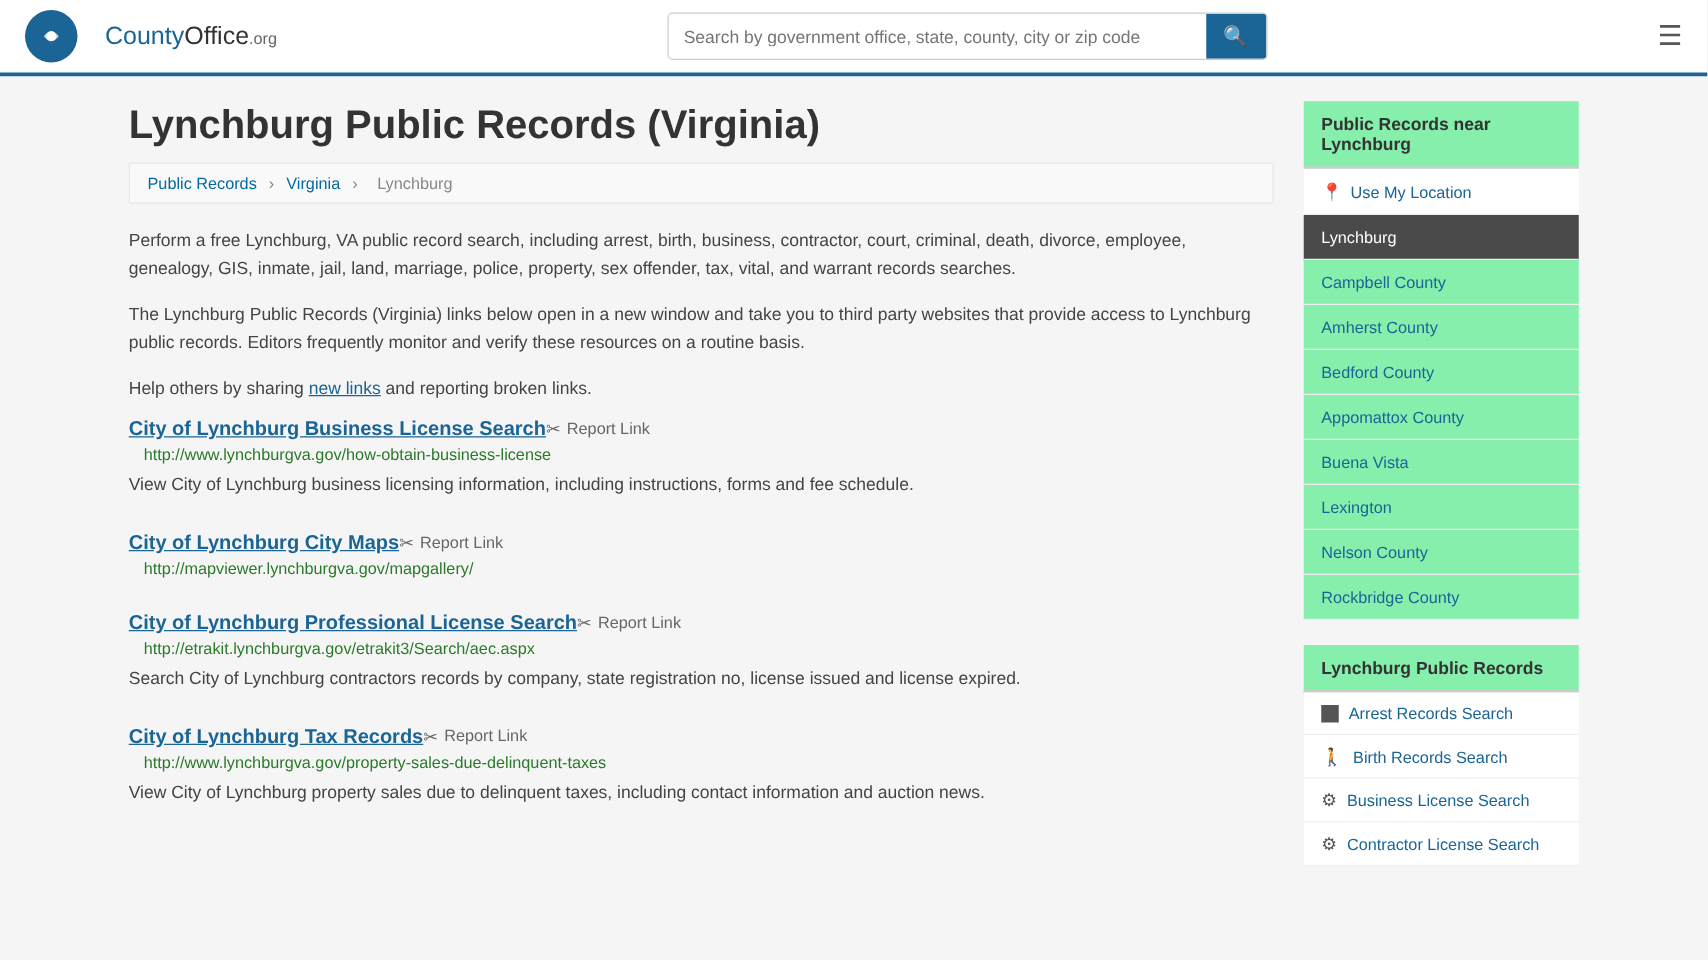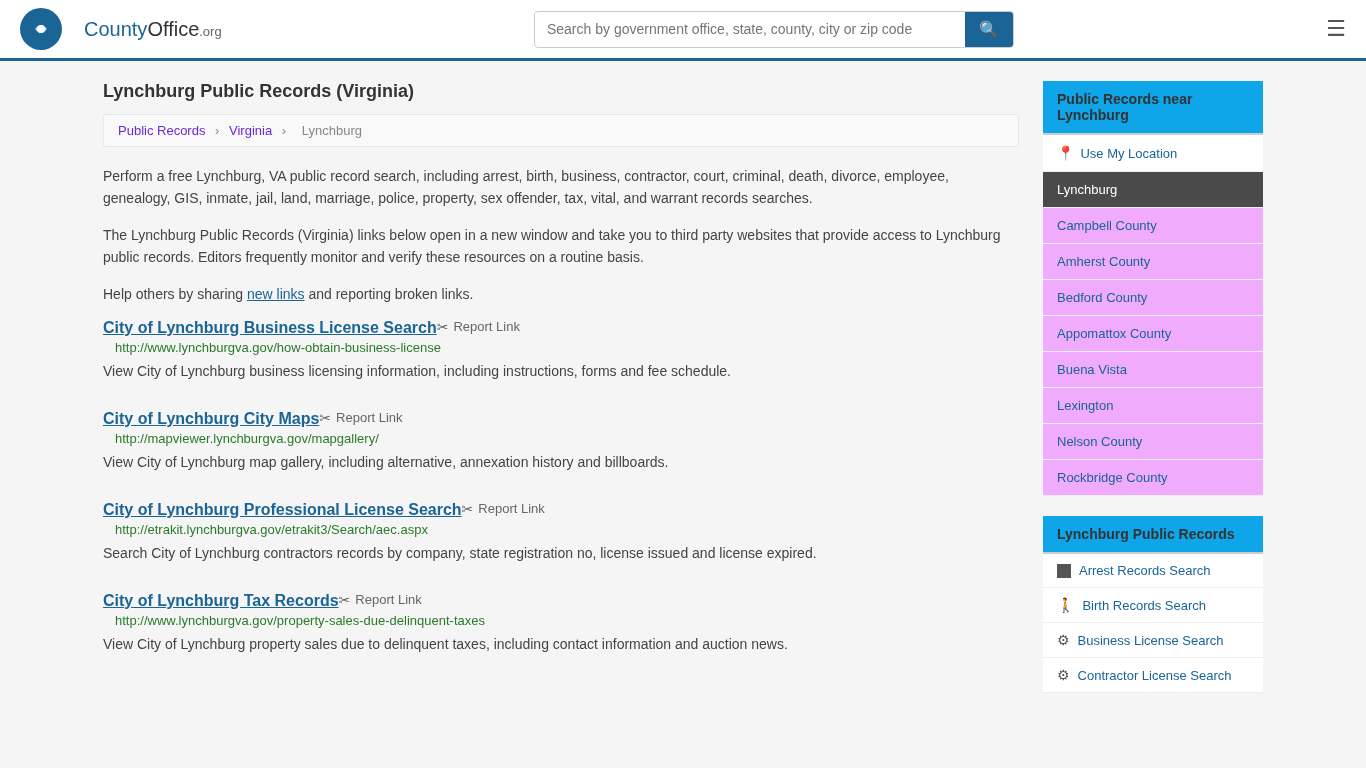--- a/index.html
+++ b/index.html
@@ -35,51 +35,51 @@
     .menu-btn {
       background: none; border: none; cursor: pointer; font-size: 22px; color: #555;
     }
 
     
     .container { max-width: 1200px; margin: 0 auto; padding: 20px; display: flex; gap: 24px; }
     .main-content { flex: 1; }
     .sidebar { width: 220px; flex-shrink: 0; }
 
     
-    .page-title { font-size: 18px; font-weight: bold; color: #333; margin-bottom: 12px; }
+    .page-title { font-size: 32px; font-weight: bold; color: #333; margin-bottom: 12px; }
 
     
     .breadcrumb {
       background: #f9f9f9; border: 1px solid #e8e8e8; padding: 8px 14px;
       margin-bottom: 18px; font-size: 13px; color: #555; border-radius: 2px;
     }
-    .breadcrumb a { color: #6d28d9; text-decoration: none; }
+    .breadcrumb a { color: #0369a1; text-decoration: none; }
     .breadcrumb span { margin: 0 6px; color: #888; }
 
     
     .intro-text { font-size: 14px; color: #444; line-height: 1.6; margin-bottom: 14px; }
     .link-text { color: #1a6496; text-decoration: underline; cursor: pointer; }
 
     
     .result-item { margin-bottom: 28px; }
     .result-header { display: flex; align-items: flex-start; }
     .result-title { font-size: 16px; font-weight: bold; color: #1a6496; text-decoration: underline; cursor: pointer; }
     .report-link { display: flex; align-items: center; gap: 5px; color: #666; font-size: 13px; cursor: pointer; white-space: nowrap; }
     .result-url { color: #2a7a2a; font-size: 13px; margin: 3px 12px 6px; }
     .result-desc { font-size: 14px; color: #444; line-height: 1.5; }
 
     
     .sidebar-section { margin-bottom: 20px; }
     .sidebar-title {
-      background: #0ea5e9; padding: 10px 14px; font-size: 14px; font-weight: bold; color: #333;
+      background: #86efac; padding: 10px 14px; font-size: 14px; font-weight: bold; color: #333;
       border-bottom: 2px solid #ccc; margin-bottom: 0;
     }
     .sidebar-item {
       padding: 10px 14px; font-size: 13px; border-bottom: 1px solid #eee;
-      cursor: pointer; background: #f0abfc;
+      cursor: pointer; background: #86efac;
     }
     .sidebar-item a { color: #1a6496; text-decoration: none; }
     .sidebar-item.active { background: #4a4a4a; }
 
     .sidebar-item-location { display: flex; align-items: center; gap: 6px; padding: 10px 14px; background: #fff; border-bottom: 1px solid #eee; cursor: pointer; }
     .sidebar-item-location a { color: #1a6496; font-size: 13px; text-decoration: none; text-align: right; }
 
     
     .pub-records-item { display: flex; align-items: center; gap: 8px; padding: 9px 14px; background: #fff; border-bottom: 1px solid #eee; cursor: pointer; font-size: 13px; }
     .pub-records-item a { color: #1a6496; text-decoration: none; }
@@ -143,21 +143,20 @@
   </div>
         <div class="result-item">
     <div class="result-header">
       <a href="#" class="result-title">City of Lynchburg City Maps</a>
       <span class="report-link">
         <span style="font-size:14px;">✂</span>
         Report Link
       </span>
     </div>
     <div class="result-url">http://mapviewer.lynchburgva.gov/mapgallery/</div>
-    <div class="result-desc">View City of Lynchburg map gallery, including alternative, annexation history and billboards.</div>
   </div>
         <div class="result-item">
     <div class="result-header">
       <a href="#" class="result-title">City of Lynchburg Professional License Search</a>
       <span class="report-link">
         <span style="font-size:14px;">✂</span>
         Report Link
       </span>
     </div>
     <div class="result-url">http://etrakit.lynchburgva.gov/etrakit3/Search/aec.aspx</div>

